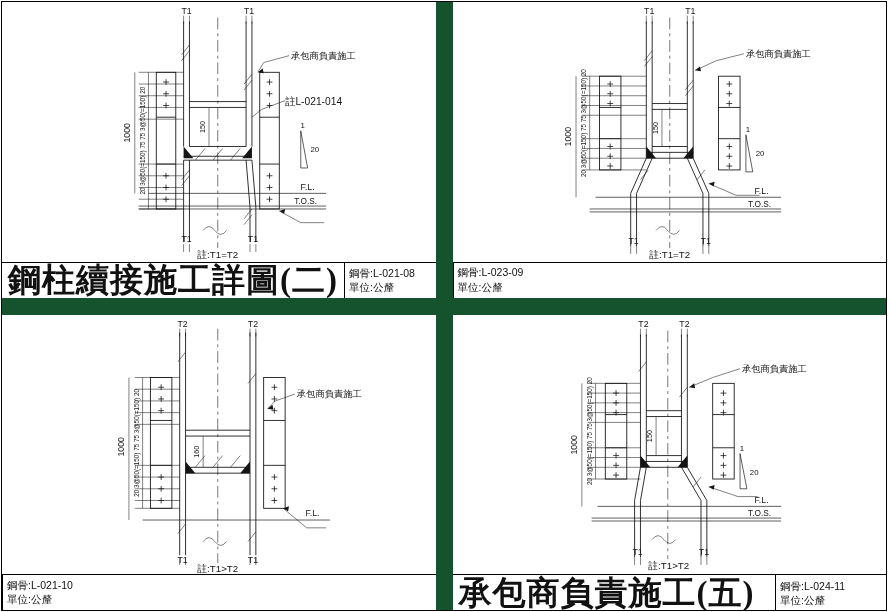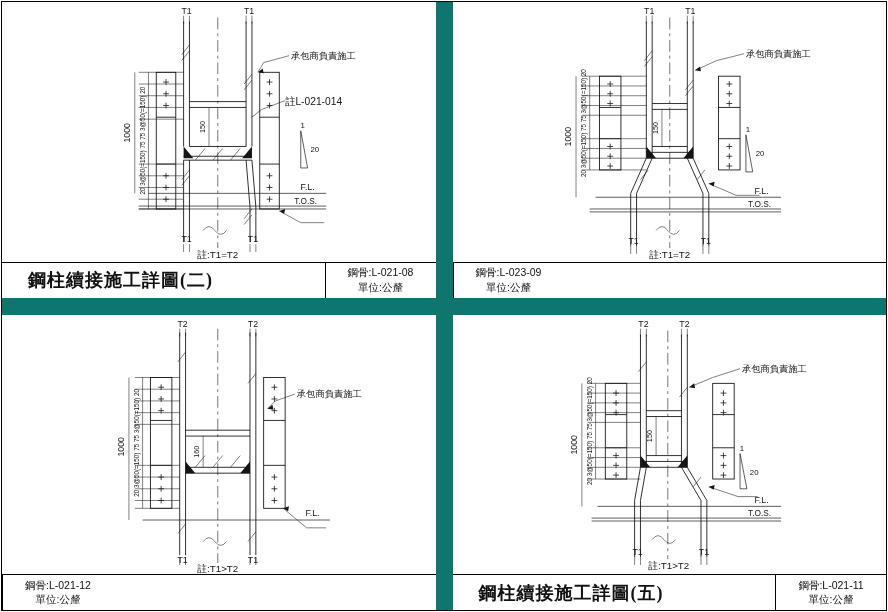--- a/index.html
+++ b/index.html
@@ -1,24 +1,24 @@
 <!DOCTYPE html>
 <html><head>
 <meta charset="utf-8">
 <style>
   html,body{margin:0;padding:0;background:#fff;}
   body{width:888px;height:612px;font-family:"Liberation Sans",sans-serif;}
   .sheet{position:relative;width:886px;height:610px;margin:1px;border:1px solid #000;background:#000;box-sizing:border-box;}
-  .grid{display:grid;width:100%;height:100%;grid-template-columns:1fr 1fr;grid-template-rows:1fr 1fr;gap:17px;background:#0f766e;}
+  .grid{display:grid;width:100%;height:100%;grid-template-columns:1fr 1fr;grid-template-rows:1fr 1fr;gap:17px;background:#14532d;}
   .panel{background:#fff;display:flex;flex-direction:column;overflow:hidden;}
   .drawing{flex:1;position:relative;}
   .drawing svg{width:100%;height:100%;display:block;}
   .titlebar{height:36px;border-top:1px solid #000;display:flex;align-items:stretch;background:#fff;}
-  .title{flex:1;display:flex;align-items:center;padding:0 6px;font-family:"Liberation Serif",serif;font-size:18px;font-weight:600;letter-spacing:1px;color:#111;white-space:nowrap;margin-left:20px;}
-  .meta{width:102px;border-left:1px solid #000;display:flex;flex-direction:column;justify-content:center;padding:1px 4px;gap:1px;text-align:center;}
+  .title{flex:1;display:flex;align-items:center;padding:0 6px;font-family:"Liberation Serif",serif;font-size:33px;font-weight:600;letter-spacing:1px;color:#111;white-space:nowrap;}
+  .meta{width:102px;border-left:1px solid #000;display:flex;flex-direction:column;justify-content:center;padding:1px 4px;gap:1px;}
   .meta div{font-size:10.5px;line-height:1.25;color:#111;white-space:nowrap;}
   .watermark{position:absolute;left:52px;top:404px;z-index:6;pointer-events:none;white-space:nowrap;
              font-weight:bold;color:rgba(122,127,208,0.42);}
   .watermark .wm-logo{font-size:52px;letter-spacing:6px;margin-right:2px;font-family:"Liberation Sans",sans-serif;}
   .watermark .wm-text{font-size:45px;letter-spacing:1px;font-family:"Liberation Serif",serif;}
   text{font-family:"Liberation Sans",sans-serif;}
 </style>
 </head>
 <body>
 
@@ -240,21 +240,21 @@
             <text font-size="9" text-anchor="middle" transform="rotate(-90 125 135)" x="125" y="135">1000</text>
             <text x="318" y="206" font-size="9" text-anchor="middle">F.L.</text>
             <text x="185" y="254" font-size="9" text-anchor="middle">T1</text>
             <text x="257" y="254" font-size="9" text-anchor="middle">T1</text>
             <text x="221" y="263" font-size="10" text-anchor="middle">註:T1&gt;T2</text>
           </g>
         </svg>
       </div>
       <div class="titlebar">
         <div class="meta">
-          <div>鋼骨:L-021-12</div>
+          <div>鋼骨:L-021-10</div>
           <div>單位:公釐</div>
         </div>
       </div>
     </section>
 
     <section class="panel">
       <div class="drawing">
         <svg viewBox="0 0 444 266">
           <g stroke="#151515" stroke-width="0.9" fill="none">
             <line x1="220" y1="16" x2="220" y2="250" stroke-dasharray="12 4 3 4" stroke-width="0.6"></line>
@@ -321,23 +321,23 @@
             <text x="304" y="164" font-size="8">20</text>
             <text x="316" y="193" font-size="9" text-anchor="middle">F.L.</text>
             <text x="314" y="206" font-size="8.5" text-anchor="middle">T.O.S.</text>
             <text x="189" y="246" font-size="9" text-anchor="middle">T1</text>
             <text x="257" y="246" font-size="9" text-anchor="middle">T1</text>
             <text x="221" y="260" font-size="10" text-anchor="middle">註:T1&gt;T2</text>
           </g>
         </svg>
       </div>
       <div class="titlebar">
-        <div class="title">鋼柱續接施工詳圖(五)</div>
+        <div class="title">承包商負責施工(五)</div>
         <div class="meta">
-          <div>鋼骨:L-021-11</div>
+          <div>鋼骨:L-024-11</div>
           <div>單位:公釐</div>
         </div>
       </div>
     </section>
 
   </div>
 
 </div>
 
 </body></html>

